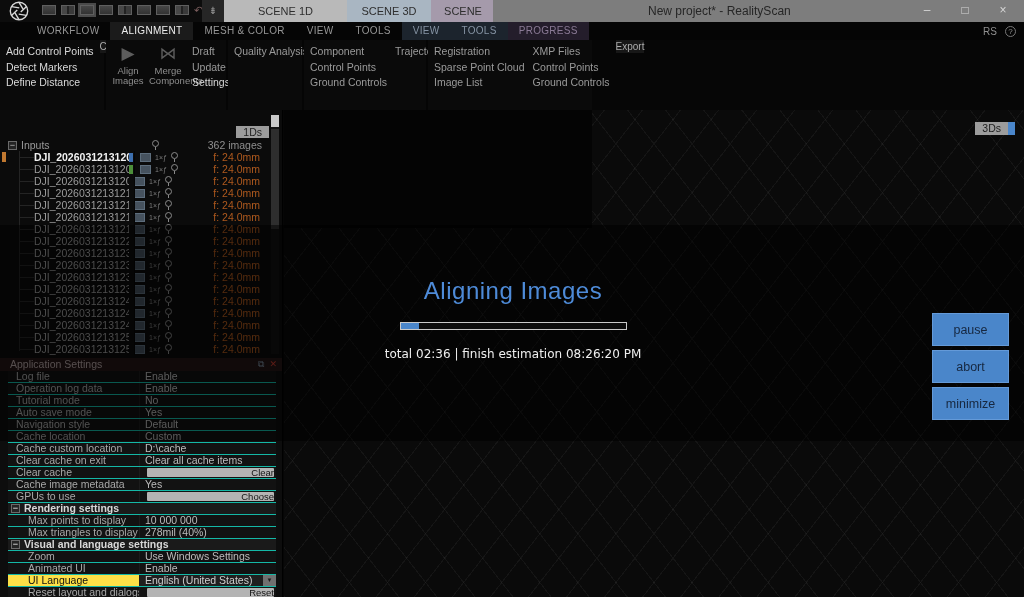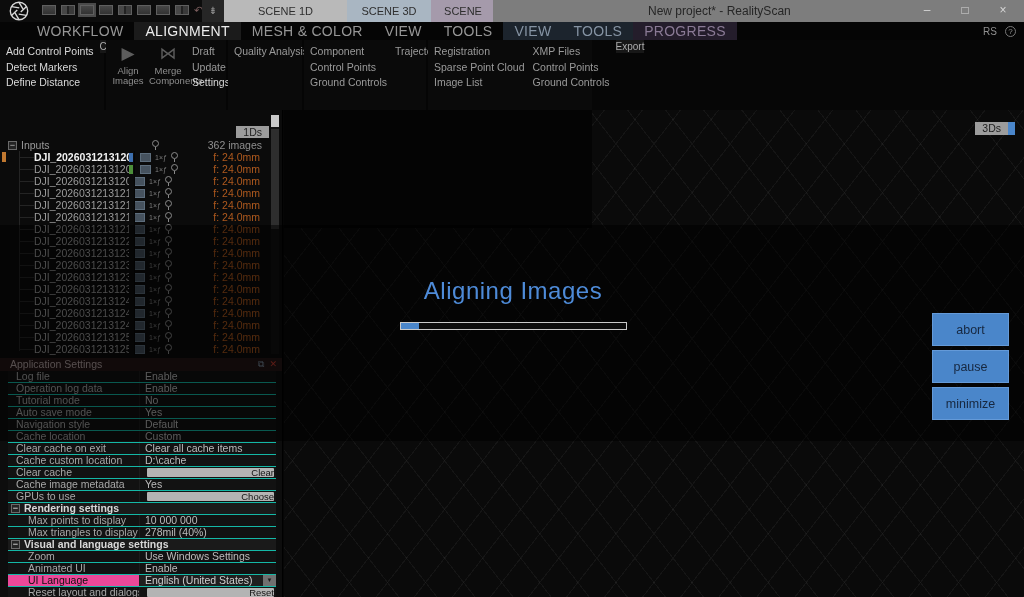--- a/index.html
+++ b/index.html
@@ -21,21 +21,21 @@
   .scene-tab.v-gray  { width:123px; background:#b9b9b9; }
   .scene-tab.v-blue  { width:84px;  background:#a9b6c2; }
   .scene-tab.v-purple{ width:64px;  background:#a59aab; }
   .titlebar-gray { position:absolute; left:493px; right:0; top:0; height:22px; background:#7d7d7d; }
   .window-title { position:absolute; left:155px; top:0; line-height:22px; font-size:12px; color:#262626; white-space:nowrap; }
   .win-btns { position:absolute; right:2px; top:0; display:flex; }
   .win-btn { width:38px; height:22px; line-height:20px; text-align:center; color:#d6d6d6; font-size:12px; }
 
   
   .ribbon-tabs { position:absolute; top:22px; left:0; right:0; height:18px; background:#050505; display:flex; padding-left:26px; z-index:10; }
-  .rtab { padding:0 11px; line-height:18px; font-size:14px; color:#969696; letter-spacing:.3px; white-space:nowrap; }
+  .rtab { padding:0 11px; line-height:18px; font-size:10px; color:#969696; letter-spacing:.3px; white-space:nowrap; }
   .rtab.active { background:#1b1b1b; color:#ededed; }
   .rtab.ctx-blue { background:#1c242d; color:#8593a3; }
   .rtab.ctx-purple { background:#241d2b; color:#8a7a95; }
   .ribbon-right { position:absolute; right:8px; top:22px; height:18px; display:flex; align-items:center; gap:8px; z-index:11; }
   .rs-label { color:#8f8f8f; font-size:10px; }
   .help-circle { width:11px; height:11px; border:1px solid #777; border-radius:50%; color:#8f8f8f; font-size:8px; line-height:10px; text-align:center; }
 
   
   .ribbon { position:absolute; top:40px; left:0; width:590px; height:70px; display:flex; gap:2px; background:#050505; z-index:10; }
   .rgroup { display:flex; flex-direction:row; background:#0a0a0a; }
@@ -85,21 +85,21 @@
   .srows { position:absolute; top:13px; left:8px; right:6px; bottom:0; }
   .srow { height:12px; display:flex; font-size:10.5px; border-bottom:1px solid #14b8a6; background:#121212; }
   .slabel { width:132px; padding-left:8px; color:#a8a8a8; border-right:1px solid #1c1c1c; line-height:11px; white-space:nowrap; overflow:hidden; flex:none; }
   .slabel.indent { padding-left:20px; }
   .svalue { flex:1; padding-left:5px; color:#bcbcbc; line-height:11px; white-space:nowrap; overflow:hidden; position:relative; }
   .srow.section { background:#1a1a1a; }
   .srow.section .slabel { width:auto; flex:1; border-right:none; color:#d8d8d8; font-weight:bold; padding-left:3px;
                           display:flex; align-items:center; gap:4px; }
   .sbtn { display:block; margin:1px 2px; height:9px; background:#b4b4b4; color:#141414; font-size:9.5px;
           line-height:9px; text-align:right; border-radius:1px; }
-  .srow.selrow .slabel { background:#ec4899; color:#0f0f0f; }
+  .srow.selrow .slabel { background:#fde047; color:#0f0f0f; }
   .svalue.dd { display:flex; padding:0; }
   .ddtext { flex:1; padding-left:5px; background:#1f1f1f; color:#cfcfcf; line-height:11px; white-space:nowrap; overflow:hidden; }
   .ddarrow { width:13px; background:#707070; color:#1e1e1e; font-size:6px; line-height:11px; text-align:center; flex:none; }
 
   
   .viewport { position:absolute; left:284px; top:110px; right:0; bottom:0; background:#0a0a0a;
     background-image:
       repeating-linear-gradient(52deg,  rgba(210,210,210,0.055) 0 1px, transparent 1px 30px),
       repeating-linear-gradient(-52deg, rgba(210,210,210,0.055) 0 1px, transparent 1px 30px); }
   .ribbon-shadow { position:absolute; left:284px; top:110px; width:308px; height:118px; background:#040404; z-index:5; }
@@ -434,26 +434,26 @@
         </div>
         <div class="srow">
           <div class="slabel">Navigation style</div>
           <div class="svalue">Default</div>
         </div>
         <div class="srow">
           <div class="slabel">Cache location</div>
           <div class="svalue">Custom</div>
         </div>
         <div class="srow">
+          <div class="slabel">Cache custom location</div>
+          <div class="svalue">D:\cache</div>
+        </div>
+        <div class="srow">
           <div class="slabel">Clear cache on exit</div>
           <div class="svalue">Clear all cache items</div>
-        </div>
-        <div class="srow">
-          <div class="slabel">Cache custom location</div>
-          <div class="svalue">D:\cache</div>
         </div>
         <div class="srow">
           <div class="slabel">Clear cache</div>
           <div class="svalue">
             <span class="sbtn">Clear</span>
           </div>
         </div>
         <div class="srow">
           <div class="slabel">Cache image metadata</div>
           <div class="svalue">Yes</div>
@@ -506,19 +506,20 @@
           </div>
         </div>
       </div>
   </div>
 
   <div class="dim-band"></div>
   <div class="modal-title">Aligning Images</div>
   <div class="progress">
     <div class="progress-fill" id="progress-fill" style="width: 8%;"></div>
   </div>
+  <div class="modal-status">total 02:36 | finish estimation 08:26:20 PM</div>
   <div class="modal-btns" id="modal-btns">
+      <div class="modal-btn">pause</div>
       <div class="modal-btn">abort</div>
-      <div class="modal-btn">pause</div>
       <div class="modal-btn">minimize</div>
     </div>
 
 </div>
 
 </body></html>

